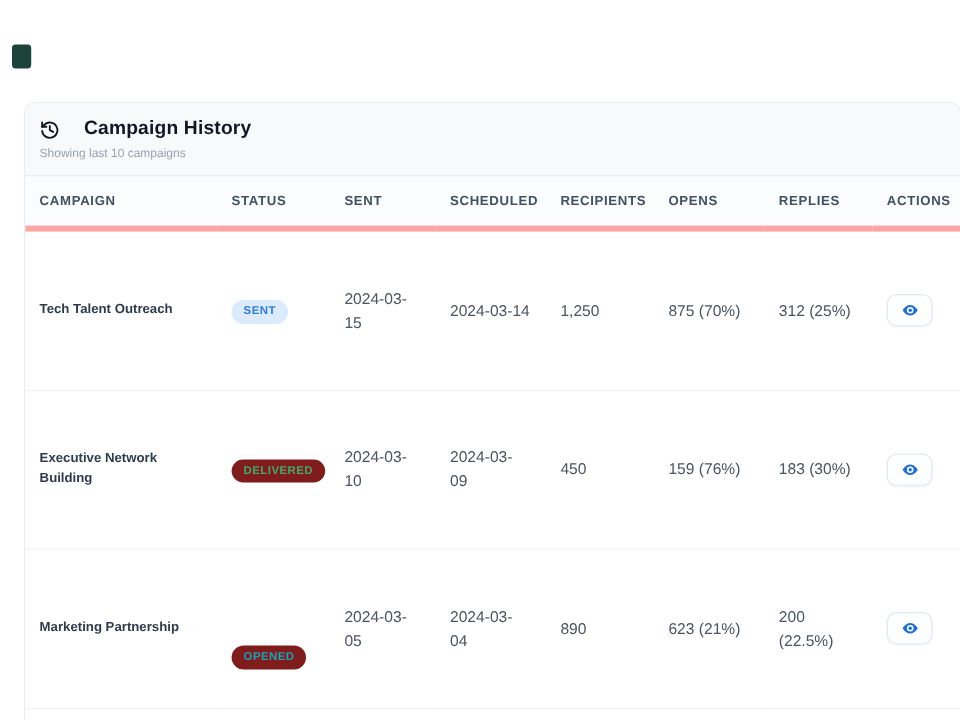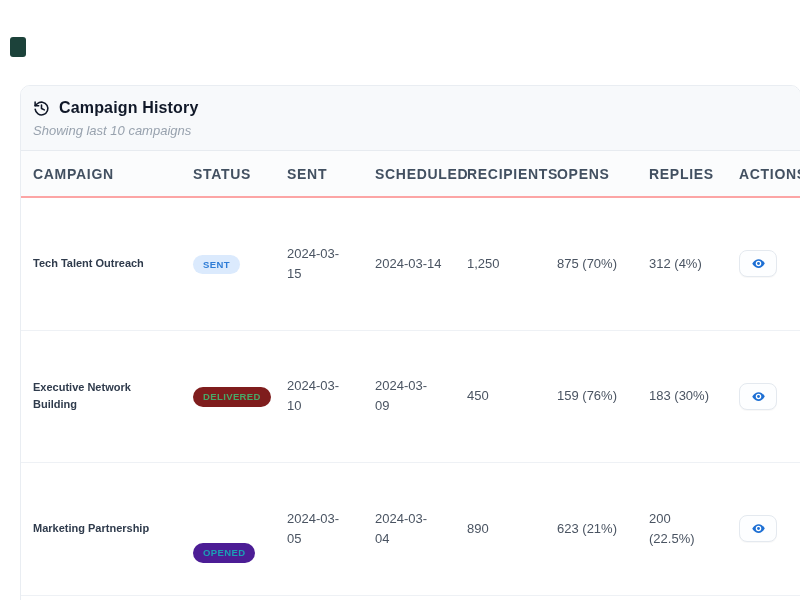--- a/index.html
+++ b/index.html
@@ -14,33 +14,33 @@
   }
   .card {
     position:absolute; left:20px; top:85px; width:781px;
     background:#ffffff; border:1px solid #e9edf2; border-radius:10px;
     overflow:hidden;
   }
   .card-header {
     background:#f7f9fb; padding:13px 12px 12px 12px;
     border-bottom:1px solid #e7ebf0;
   }
-  .title-row { display:flex; align-items:center; gap:9px; }
+  .title-row { display:flex; align-items:center; gap:20px; }
   .title-row h2 { font-size:16px; font-weight:700; color:#101828; letter-spacing:.01em; }
   .history-ic { display:inline-flex; align-items:center; }
-  .subtitle { margin-top:6px; font-size:13px; color:#98a2ae;font-style:italic; }
+  .subtitle { margin-top:6px; font-size:10px; color:#98a2ae; }
   table { width:100%; border-collapse:collapse; table-layout:fixed; }
   col.c-campaign{width:160px;} col.c-status{width:94px;} col.c-sent{width:88px;}
   col.c-scheduled{width:92px;} col.c-recipients{width:90px;} col.c-opens{width:92px;}
   col.c-replies{width:90px;} col.c-actions{width:auto;}
   thead tr { background:#fbfcfd; }
   thead th {
-    text-align:left; font-size:14px; font-weight:700; color:#425061;
+    text-align:left; font-size:11px; font-weight:700; color:#425061;
     letter-spacing:.05em; padding:15px 12px 14px 12px;
-    border-bottom:2px solid #fca5a5; white-space:nowrap;
+    border-bottom:5px solid #fca5a5; white-space:nowrap;
   }
   tbody td {
     padding:12px; font-size:13px; color:#4a5462; vertical-align:middle;
     white-space:pre; line-height:1.55; background:#ffffff;
   }
   tbody tr + tr td { border-top:1px solid #eef1f5; }
   td.cell-campaign { font-weight:600; color:#2f3b4c; font-size:11px; }
   .badge {
     display:inline-block; font-size:9.5px; font-weight:700;
     letter-spacing:.04em; padding:5px 10px; border-radius:11px;
@@ -99,21 +99,21 @@
       </thead>
       <tbody>
           <tr>
       <td class="cell-campaign"><span>Tech Talent Outreach</span></td>
       <td><span class="badge" style="background: rgb(219, 234, 253); color: rgb(46, 124, 214);">SENT</span></td>
       <td><span>2024-03-
 15</span></td>
       <td><span>2024-03-14</span></td>
       <td><span>1,250</span></td>
       <td><span>875 (70%)</span></td>
-      <td><span>312 (4%)</span></td>
+      <td><span>312 (25%)</span></td>
       <td>
         <button class="view-btn">
           <svg width="15" height="15" viewBox="0 0 24 24">
             <path d="M12 5C5.6 5 2 12 2 12s3.6 7 10 7 10-7 10-7-3.6-7-10-7Z" fill="#1d6fd4"></path>
             <circle cx="12" cy="12" r="4.4" fill="#ffffff"></circle>
             <circle cx="12" cy="12" r="2.3" fill="#1d6fd4"></circle>
           </svg>
         </button>
       </td>
     </tr>
@@ -133,21 +133,21 @@
           <svg width="15" height="15" viewBox="0 0 24 24">
             <path d="M12 5C5.6 5 2 12 2 12s3.6 7 10 7 10-7 10-7-3.6-7-10-7Z" fill="#1d6fd4"></path>
             <circle cx="12" cy="12" r="4.4" fill="#ffffff"></circle>
             <circle cx="12" cy="12" r="2.3" fill="#1d6fd4"></circle>
           </svg>
         </button>
       </td>
     </tr>
           <tr>
       <td class="cell-campaign"><span>Marketing Partnership</span></td>
-      <td><span class="badge" style="background: #4c1d95; color: rgb(27, 160, 181); margin-top: 48px;">OPENED</span></td>
+      <td><span class="badge" style="background: #7f1d1d; color: rgb(27, 160, 181); margin-top: 48px;">OPENED</span></td>
       <td><span>2024-03-
 05</span></td>
       <td><span>2024-03-
 04</span></td>
       <td><span>890</span></td>
       <td><span>623 (21%)</span></td>
       <td><span>200
 (22.5%)</span></td>
       <td>
         <button class="view-btn">

